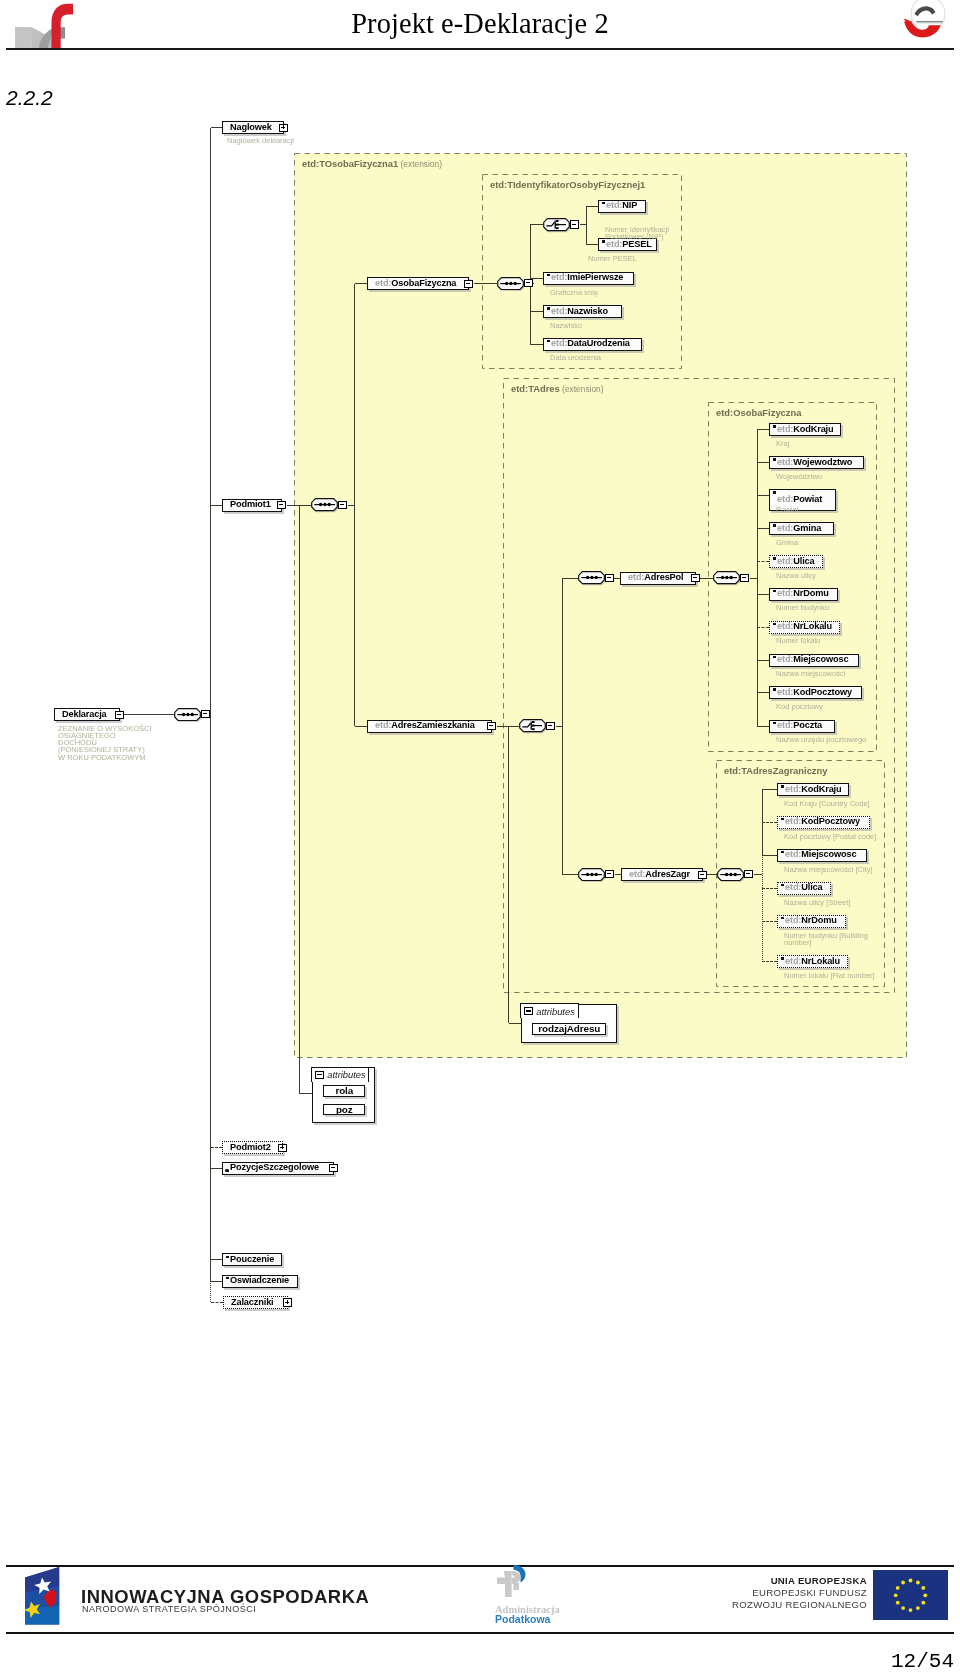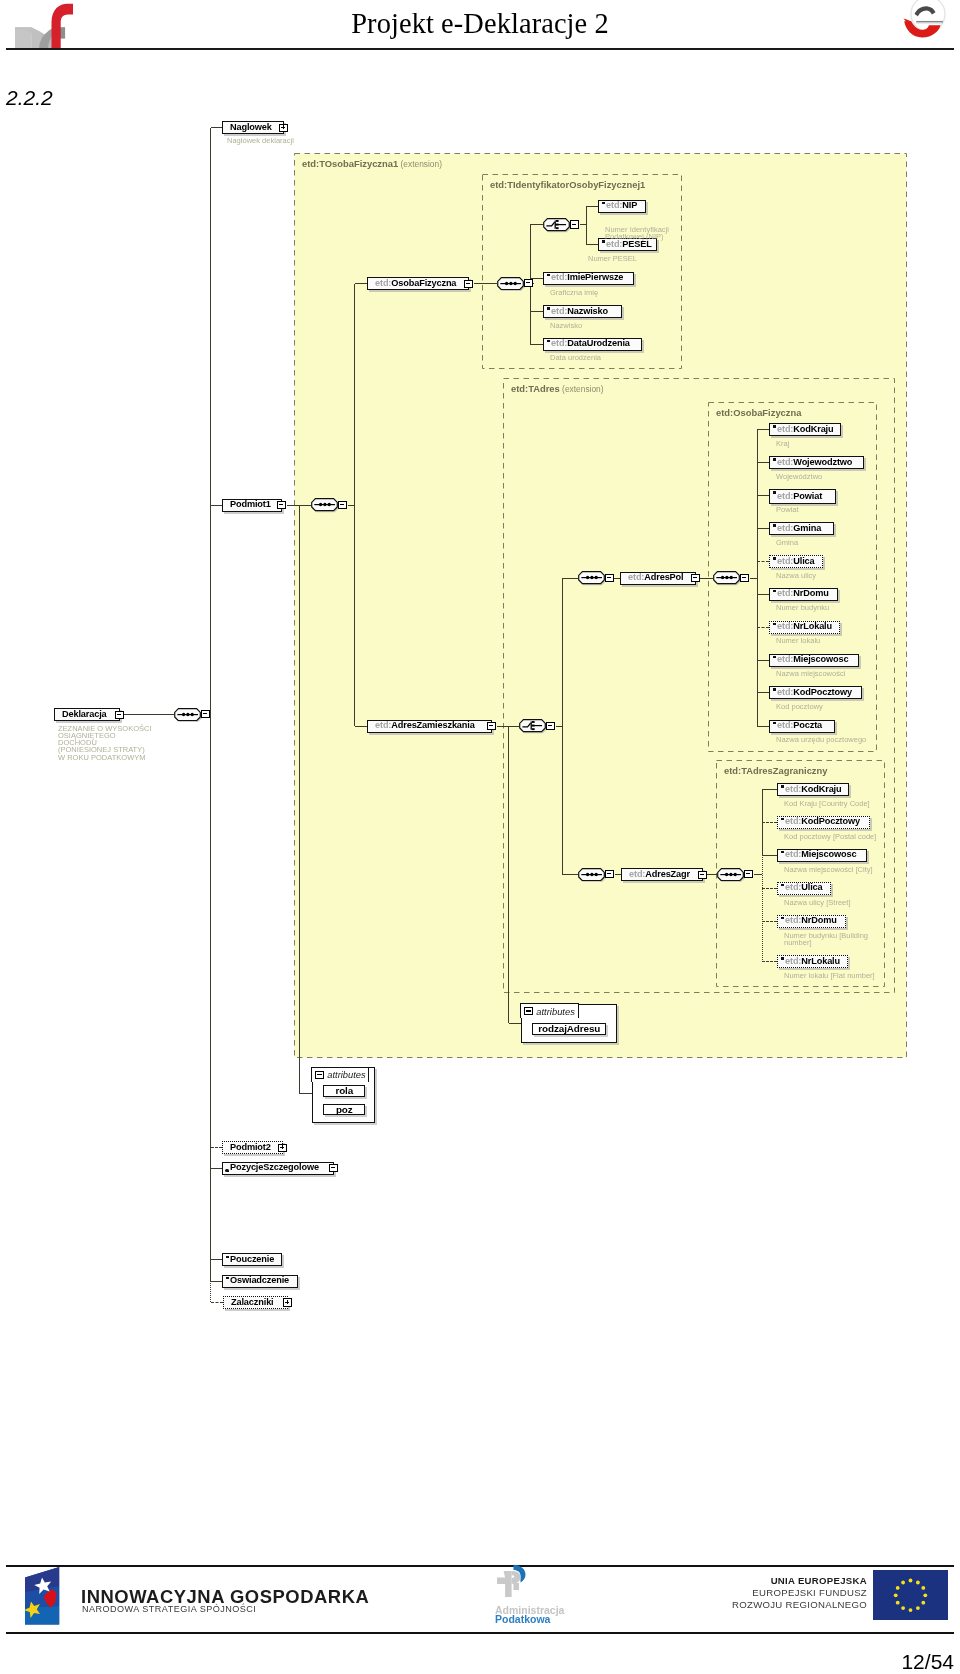--- a/index.html
+++ b/index.html
@@ -47,28 +47,28 @@
      border:1.3px solid #000;background:#fff;flex:0 0 auto;}
   .attrtab .ahdl:before{content:"";position:absolute;left:1.2px;top:2.1px;width:4.2px;height:1.2px;background:#000;}
   .attrtab .atxt{font-size:9.4px;font-style:italic;color:#1c1c1c;margin-left:3px;white-space:nowrap;}
   .attritem{position:absolute;box-sizing:border-box;border:1.2px solid #111;background:#fff;
      box-shadow:2px 2px 0 0 rgba(170,170,170,.55);font-size:9.9px;font-weight:700;color:#000;
      display:flex;align-items:center;justify-content:center;letter-spacing:-.1px;}
 
   
   #ft-rule-top{position:absolute;left:6px;top:1564.5px;width:948px;height:0;border-top:2px solid #111;}
   #ft-rule-bot{position:absolute;left:6px;top:1632px;width:948px;height:0;border-top:2px solid #111;}
-  #pageno{position:absolute;right:6px;top:1650px;font-family:Liberation Sans, sans-serif;font-size:21px;color:#000;}
+  #pageno{position:absolute;right:6px;top:1650px;font-family:Liberation Mono, monospace;font-size:21px;color:#000;}
   #ig-logo{position:absolute;left:21px;top:1566px;width:42px;height:65px;}
   #ig-title{position:absolute;left:81px;top:1586px;font-size:18.4px;font-weight:700;color:#1c1c1c;
      letter-spacing:.55px;white-space:nowrap;}
   #ig-sub{position:absolute;left:82px;top:1604px;font-size:9.1px;font-weight:400;color:#3a3a3a;
      letter-spacing:.45px;white-space:nowrap;}
   #ap-logo{position:absolute;left:495px;top:1564px;width:40px;height:38px;}
-  #ap-l1{position:absolute;left:495px;top:1604px;font-size:10.5px;font-weight:700;color:#c4c4c4;white-space:nowrap;}
+  #ap-l1{position:absolute;left:495px;top:1604px;font-size:10.5px;font-weight:700;color:#c4c4c4;white-space:nowrap;font-family:Liberation Serif, serif;}
   #ap-l2{position:absolute;left:495px;top:1613px;font-size:10.5px;font-weight:700;color:#2d7fc2;white-space:nowrap;}
   #eu-l1{position:absolute;right:93px;top:1575px;font-size:9.6px;font-weight:700;color:#1c1c1c;
      letter-spacing:.3px;white-space:nowrap;text-align:right;}
   #eu-l2{position:absolute;right:93px;top:1587px;font-size:9.6px;font-weight:400;color:#3a3a3a;
      letter-spacing:.3px;white-space:nowrap;text-align:right;}
   #eu-l3{position:absolute;right:93px;top:1599px;font-size:9.6px;font-weight:400;color:#3a3a3a;
      letter-spacing:.3px;white-space:nowrap;text-align:right;}
   #eu-flag{position:absolute;left:873px;top:1570px;width:74px;height:45px;}
 </style>
 </head>
@@ -349,21 +349,21 @@
       </div>
 <div class="hdl" style="left:698.0px;top:870.5px"></div>
 <div class="nb" style="left:769px;top:423.0px;width:72px;height:13.0px">
         <i class="mark"></i>
         <span class="txt"><i>etd:</i><b>KodKraju</b></span>
       </div>
 <div class="nb" style="left:769px;top:456.0px;width:95px;height:13.0px">
         <i class="mark"></i>
         <span class="txt"><i>etd:</i><b>Wojewodztwo</b></span>
       </div>
-<div class="nb" style="left:769px;top:489.0px;width:67px;height:15px">
+<div class="nb" style="left:769px;top:489.0px;width:67px;height:22px">
         <i class="mark"></i>
         <span class="txt"><i>etd:</i><b>Powiat</b></span>
       </div>
 <div class="nb" style="left:769px;top:522.0px;width:65px;height:13.0px">
         <i class="mark"></i>
         <span class="txt"><i>etd:</i><b>Gmina</b></span>
       </div>
 <div class="nb opt" style="left:769px;top:555.0px;width:54px;height:13.0px">
         <i class="mark"></i>
         <span class="txt"><i>etd:</i><b>Ulica</b></span>

